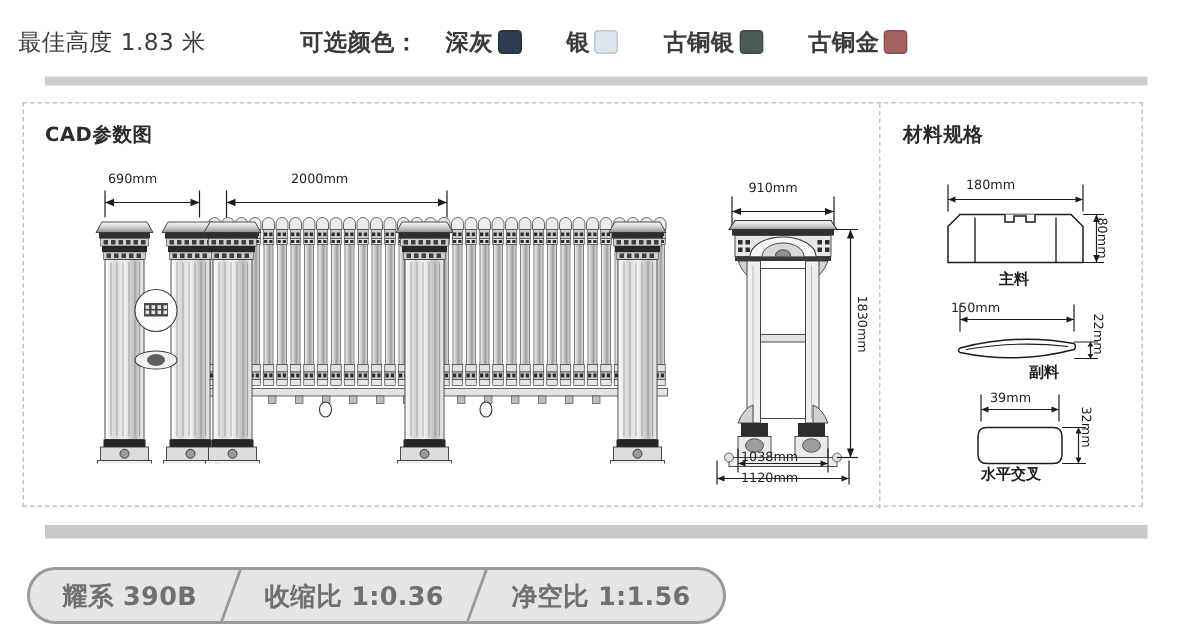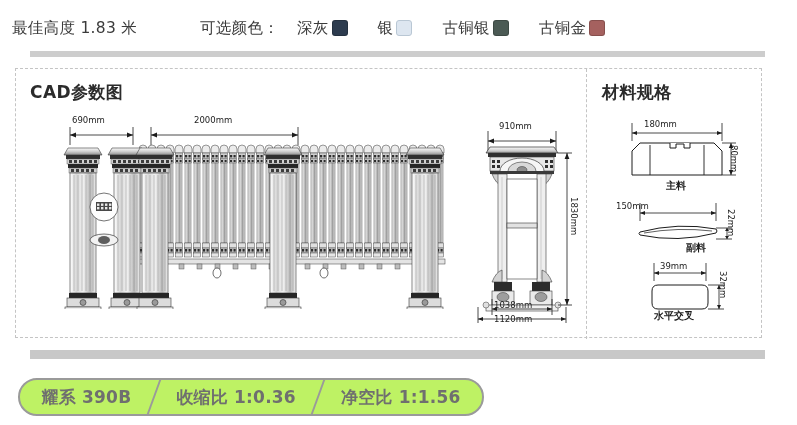--- a/index.html
+++ b/index.html
@@ -29,20 +29,21 @@
   }
   .hdr-height {
     position: absolute; left: 12px; top: 0;
     line-height: 28px; white-space: nowrap;
   }
   .hdr-colors {
     position: absolute; left: 200px; top: 0;
     height: 28px;
     display: flex; align-items: center;
     white-space: nowrap;
+    font-weight: bold;
   }
   .hdr-colors .lbl { line-height: 28px; }
   .sw-group { display: flex; align-items: center; margin-left: 18px; }
   .sw-name { line-height: 28px; margin-right: 3px; }
   .sw-box {
     display: inline-block;
     width: 16px; height: 16px;
     border-radius: 3px;
     border: 1px solid rgba(0,0,0,.18);
     margin-right: 12px;
@@ -68,21 +69,21 @@
     background: #fff;
   }
   .panel-divider {
     position: absolute;
     left: 570px; top: 0;
     width: 0; height: 270px;
     border-left: 1px dashed #c4c4c4;
   }
   .panel-title {
     position: absolute;
-    font-size: 17px;
+    font-size: 13px;
     font-weight: bold;
     color: #2b2b2b;
     letter-spacing: .4px;
   }
   .panel-title.cad { left: 14px; top: 12px; }
   .panel-title.mat { left: 586px; top: 12px; }
 
   
   .dim {
     position: absolute;
@@ -105,21 +106,21 @@
 
   
   .badge {
     position: absolute;
     left: 18px; top: 378px;
     width: 466px; height: 38px;
     border: 2px solid #9a9a9a;
     border-radius: 19px;
     display: flex;
     align-items: center;
-    background: #bef264;
+    background: #e5e5e5;
   }
   .badge-cell {
     flex: 1 1 auto;
     text-align: center;
     font-size: 17px;
     font-weight: bold;
     color: #6f6f6f;
     white-space: nowrap;
     letter-spacing: .2px;
   }
@@ -490,21 +491,21 @@
       <path d="M26,33 Q64,23 102,30 Q104,32 102,34 Q64,44 26,36 Q24,34.5 26,33 Z" fill="#ffffff" stroke="#1c1c1c" stroke-width="1"></path>
       <path d="M30,34 Q64,28 98,32" fill="none" stroke="#1c1c1c" stroke-width=".7"></path>
       <g stroke="#1c1c1c" stroke-width=".8" fill="none">
         <line x1="102" y1="29" x2="118" y2="29"></line>
         <line x1="102" y1="40" x2="118" y2="40"></line>
         <line x1="113" y1="29" x2="113" y2="40"></line>
         <polygon points="113,29 111,32 115,32" fill="#1c1c1c" stroke="none"></polygon>
         <polygon points="113,40 111,37 115,37" fill="#1c1c1c" stroke="none"></polygon>
       </g>
     </svg>
-    <div class="dim" style="left:600px;top:132px;text-align:right;">150mm</div>
+    <div class="dim" style="left:618px;top:132px;text-align:right;">150mm</div>
     <div class="dim v" style="left:720px;top:140px;">22mm</div>
     <div class="cap" style="left:670px;top:172px;">副料</div>
 
     <svg style="position:absolute;left:598px;top:190px;" width="140" height="72" viewBox="0 0 140 72">
       <g stroke="#1c1c1c" stroke-width=".8" fill="none">
         <line x1="40" y1="4" x2="40" y2="22"></line>
         <line x1="92" y1="4" x2="92" y2="22"></line>
         <line x1="40" y1="14" x2="92" y2="14"></line>
         <polygon points="40,14 45,12 45,16" fill="#1c1c1c" stroke="none"></polygon>
         <polygon points="92,14 87,12 87,16" fill="#1c1c1c" stroke="none"></polygon>

